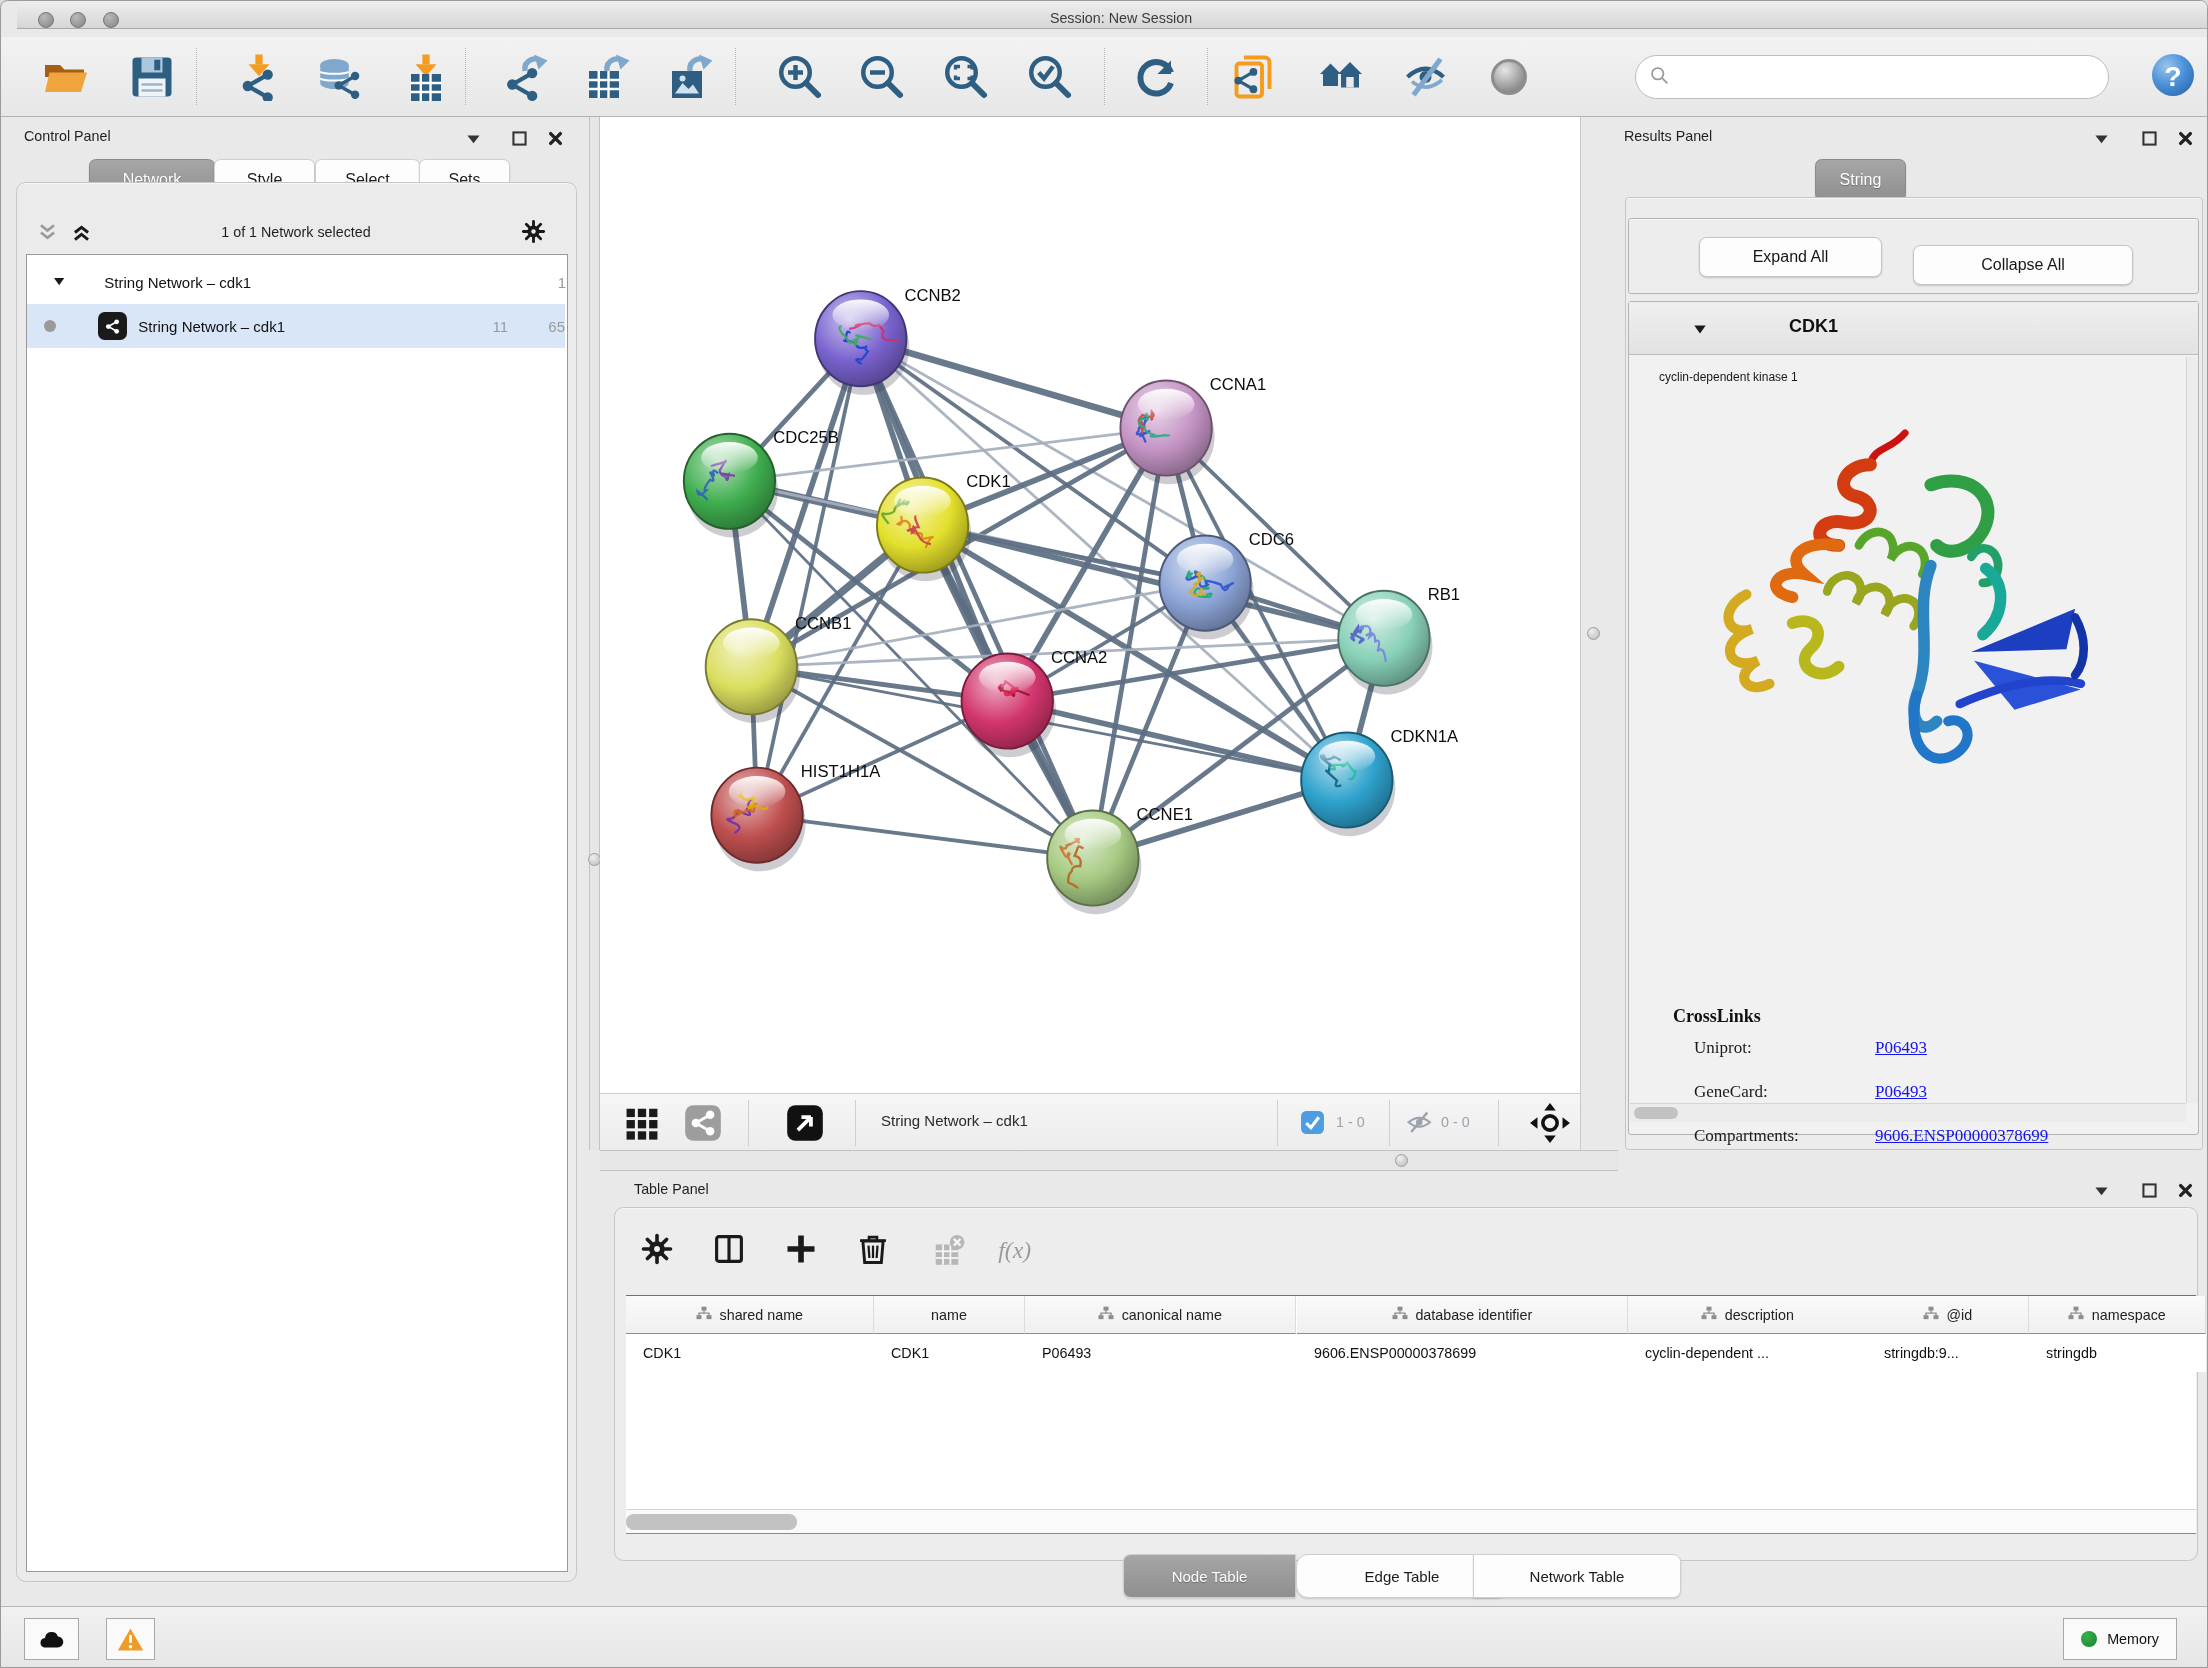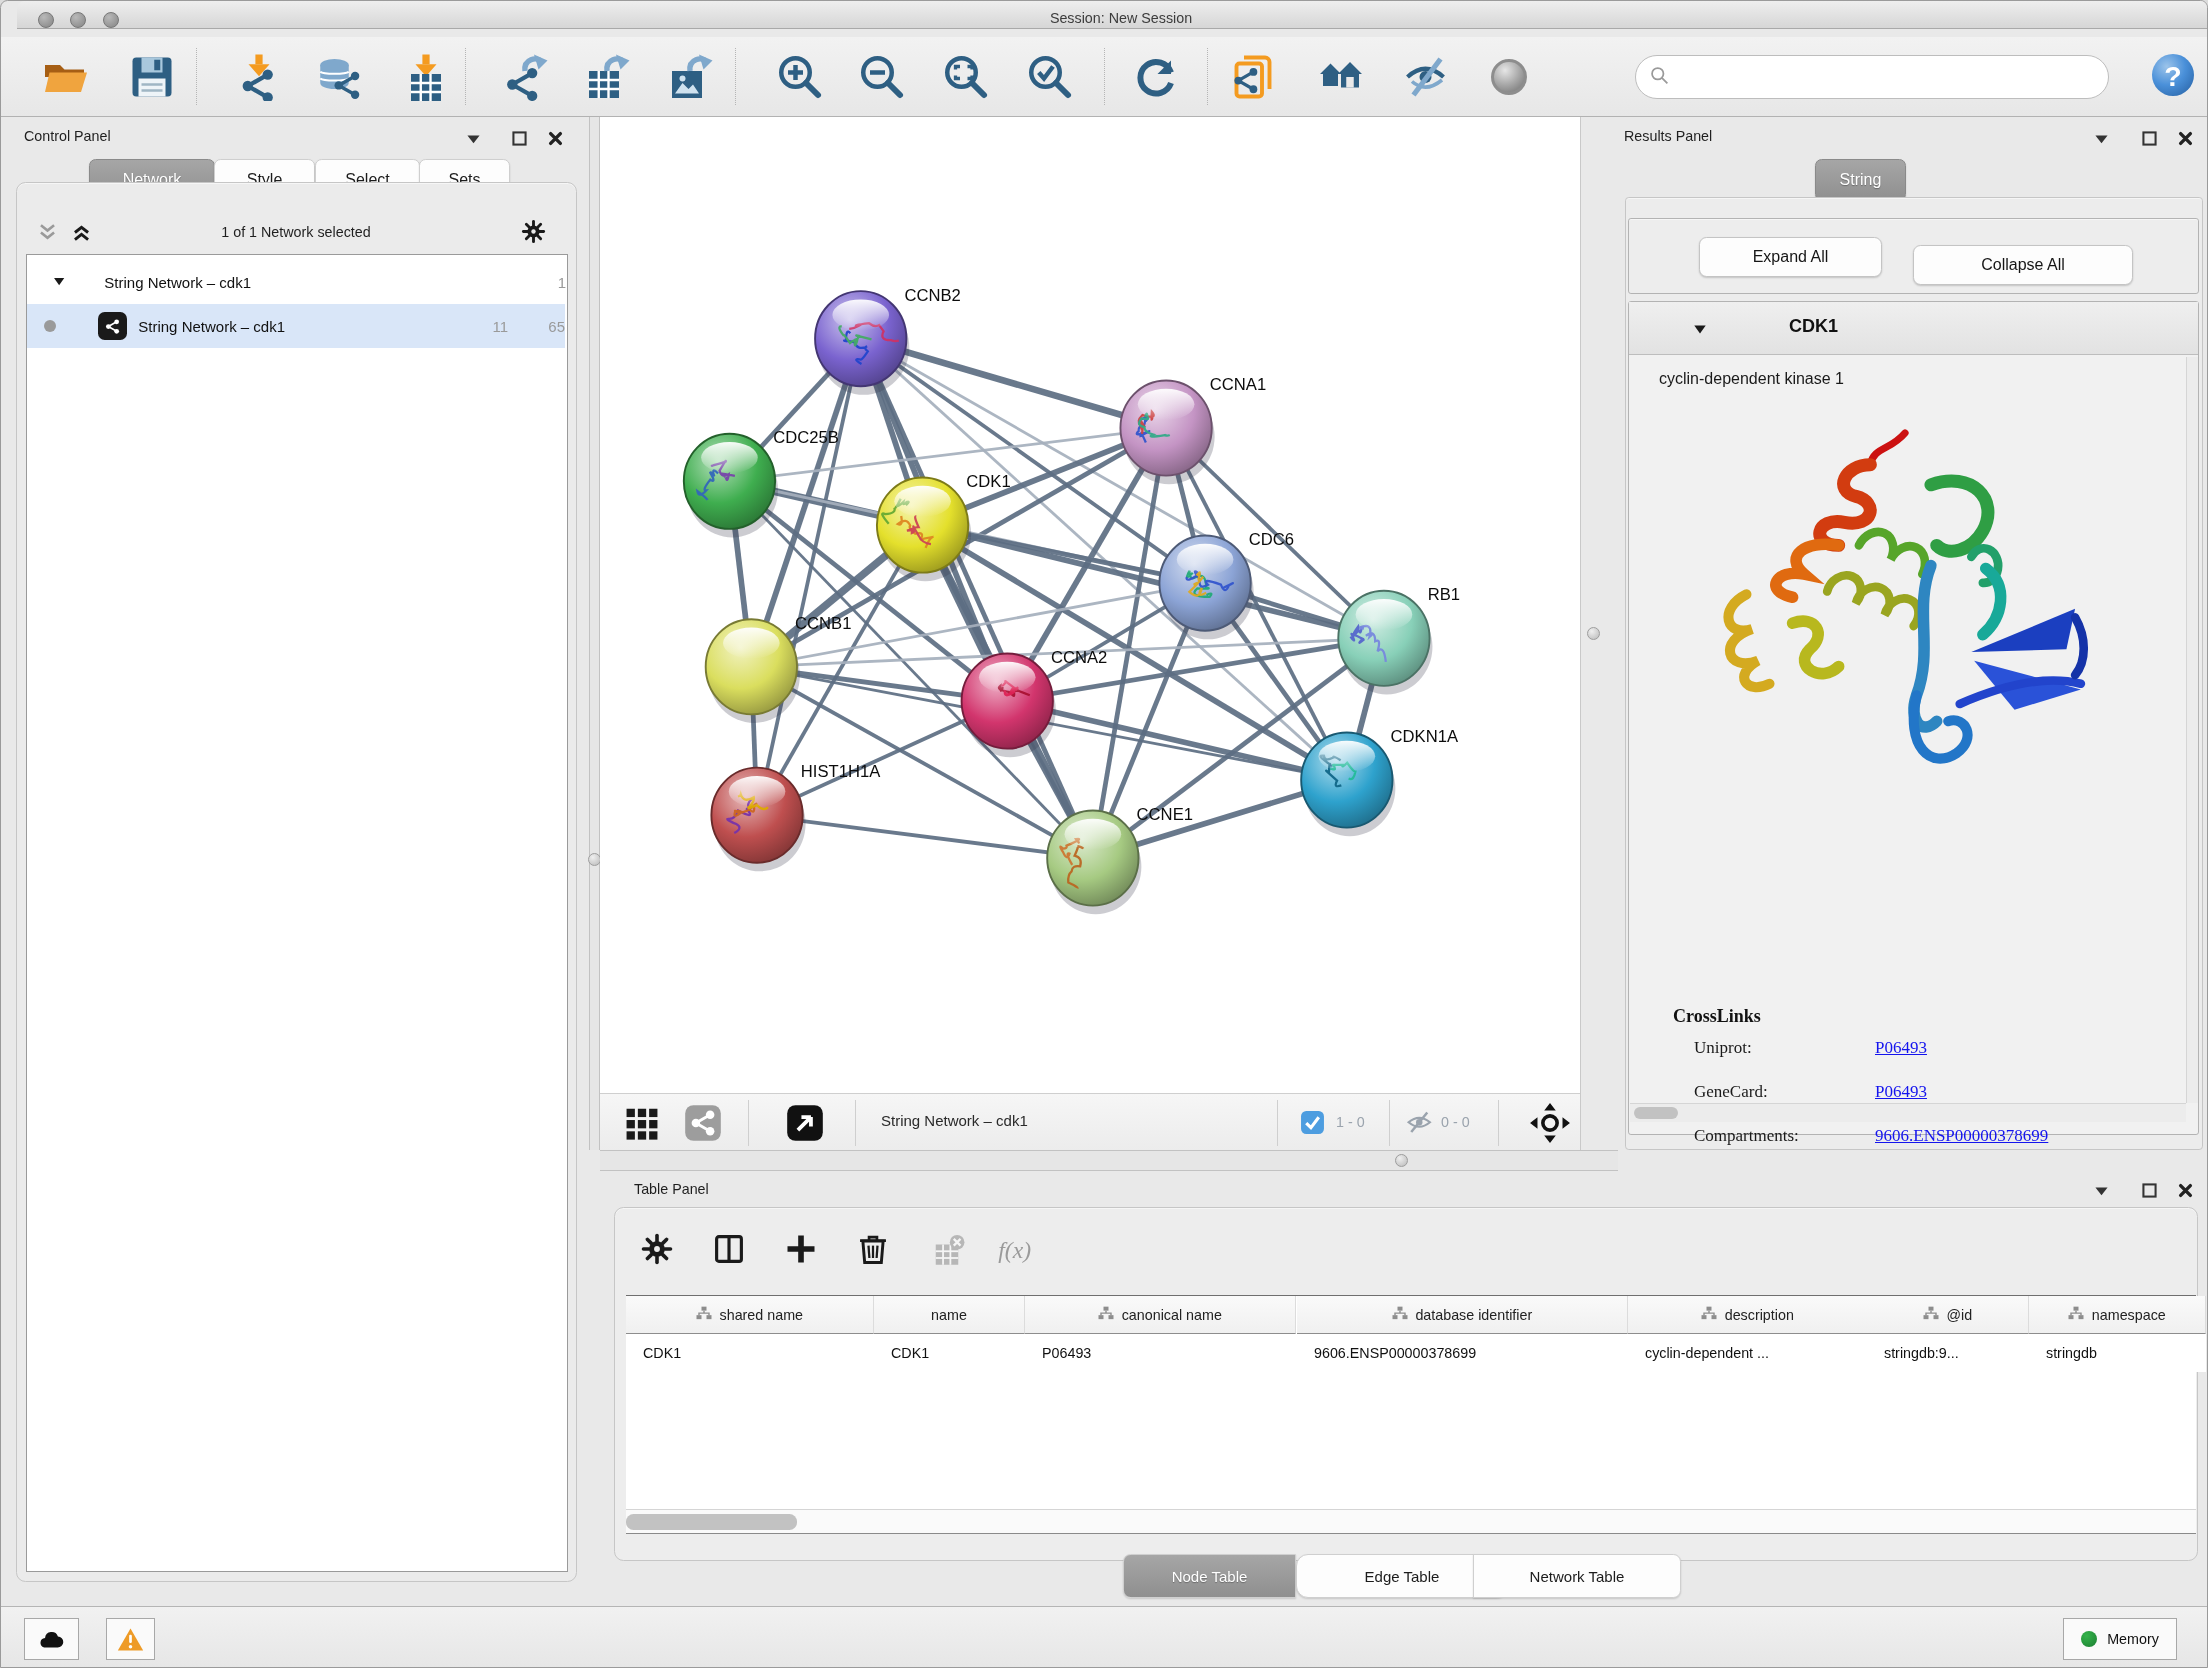--- a/index.html
+++ b/index.html
@@ -650,21 +650,21 @@
     <div class="rbtn" style="left:284px; top:26px; width:220px">Collapse All</div>
   </div>
 
   <div class="roundbox" style="left:1627px; top:300px; width:571px; height:834px; border-radius:2.9px; border-color:#b3b3b3; background:#f1f1f1">
     <div id="cdk1-head">
       <span style="position:absolute; left:63px; top:19px"><svg width="16" height="16" viewBox="0 0 14 14">
             <path d="M2 4 L12 4 L7 11 Z" fill="#1a1a1a"></path>
           </svg></span>
       <span style="position:absolute; left:160px; top:14.3px; font-size:18px; font-weight:bold; color:#111">CDK1</span>
     </div>
-    <div style="position:absolute; left:30px; top:68px; font-size:16px; color:#1a1a1a">cyclin-dependent kinase 1</div>
+    <div style="position:absolute; left:30px; top:68px; font-size:12px; color:#1a1a1a">cyclin-dependent kinase 1</div>
 
     <svg style="position:absolute; left:57px; top:105px" width="438" height="418" viewBox="0 0 300 290">
       <g fill="none" stroke-linecap="round">
         <path d="M150 18 C140 30 128 28 126 40" stroke="#cc1111" stroke-width="5"></path>
         <path d="M126 40 C108 40 100 58 116 62 C132 66 128 84 108 80 C88 76 84 96 104 96" stroke="#d23c10" stroke-width="9"></path>
         <path d="M104 96 C80 92 66 104 80 116 C60 112 52 128 72 132" stroke="#e06a10" stroke-width="8"></path>
         <path d="M40 130 C20 140 26 160 44 154 C20 162 26 184 48 176 C30 186 40 200 56 192" stroke="#d4aa20" stroke-width="7"></path>
         <path d="M72 150 C88 144 96 158 84 168 C72 180 92 192 104 180" stroke="#b8b81e" stroke-width="8"></path>
         <path d="M96 128 a11 13 40 1 1 20 8 a11 13 40 1 1 20 8 a11 13 40 1 1 20 8" stroke="#9aa520" stroke-width="6"></path>
         <path d="M118 96 a12 15 30 1 1 22 10 a12 15 30 1 1 22 10" stroke="#57a52a" stroke-width="6"></path>

